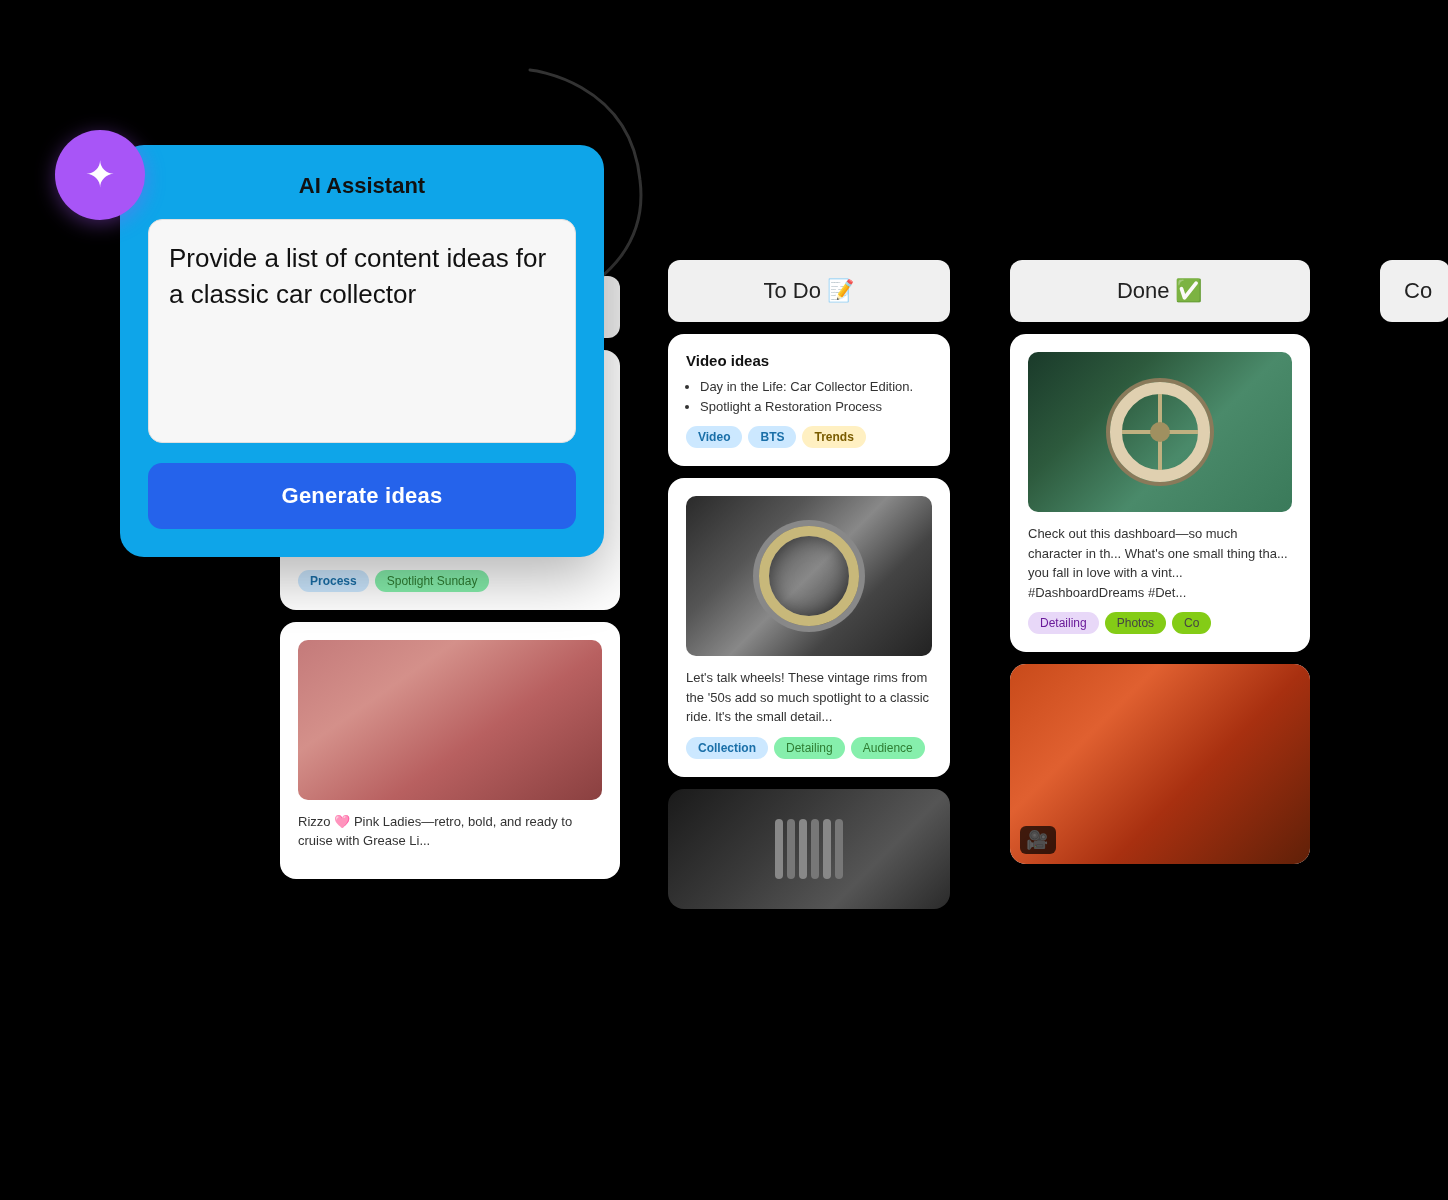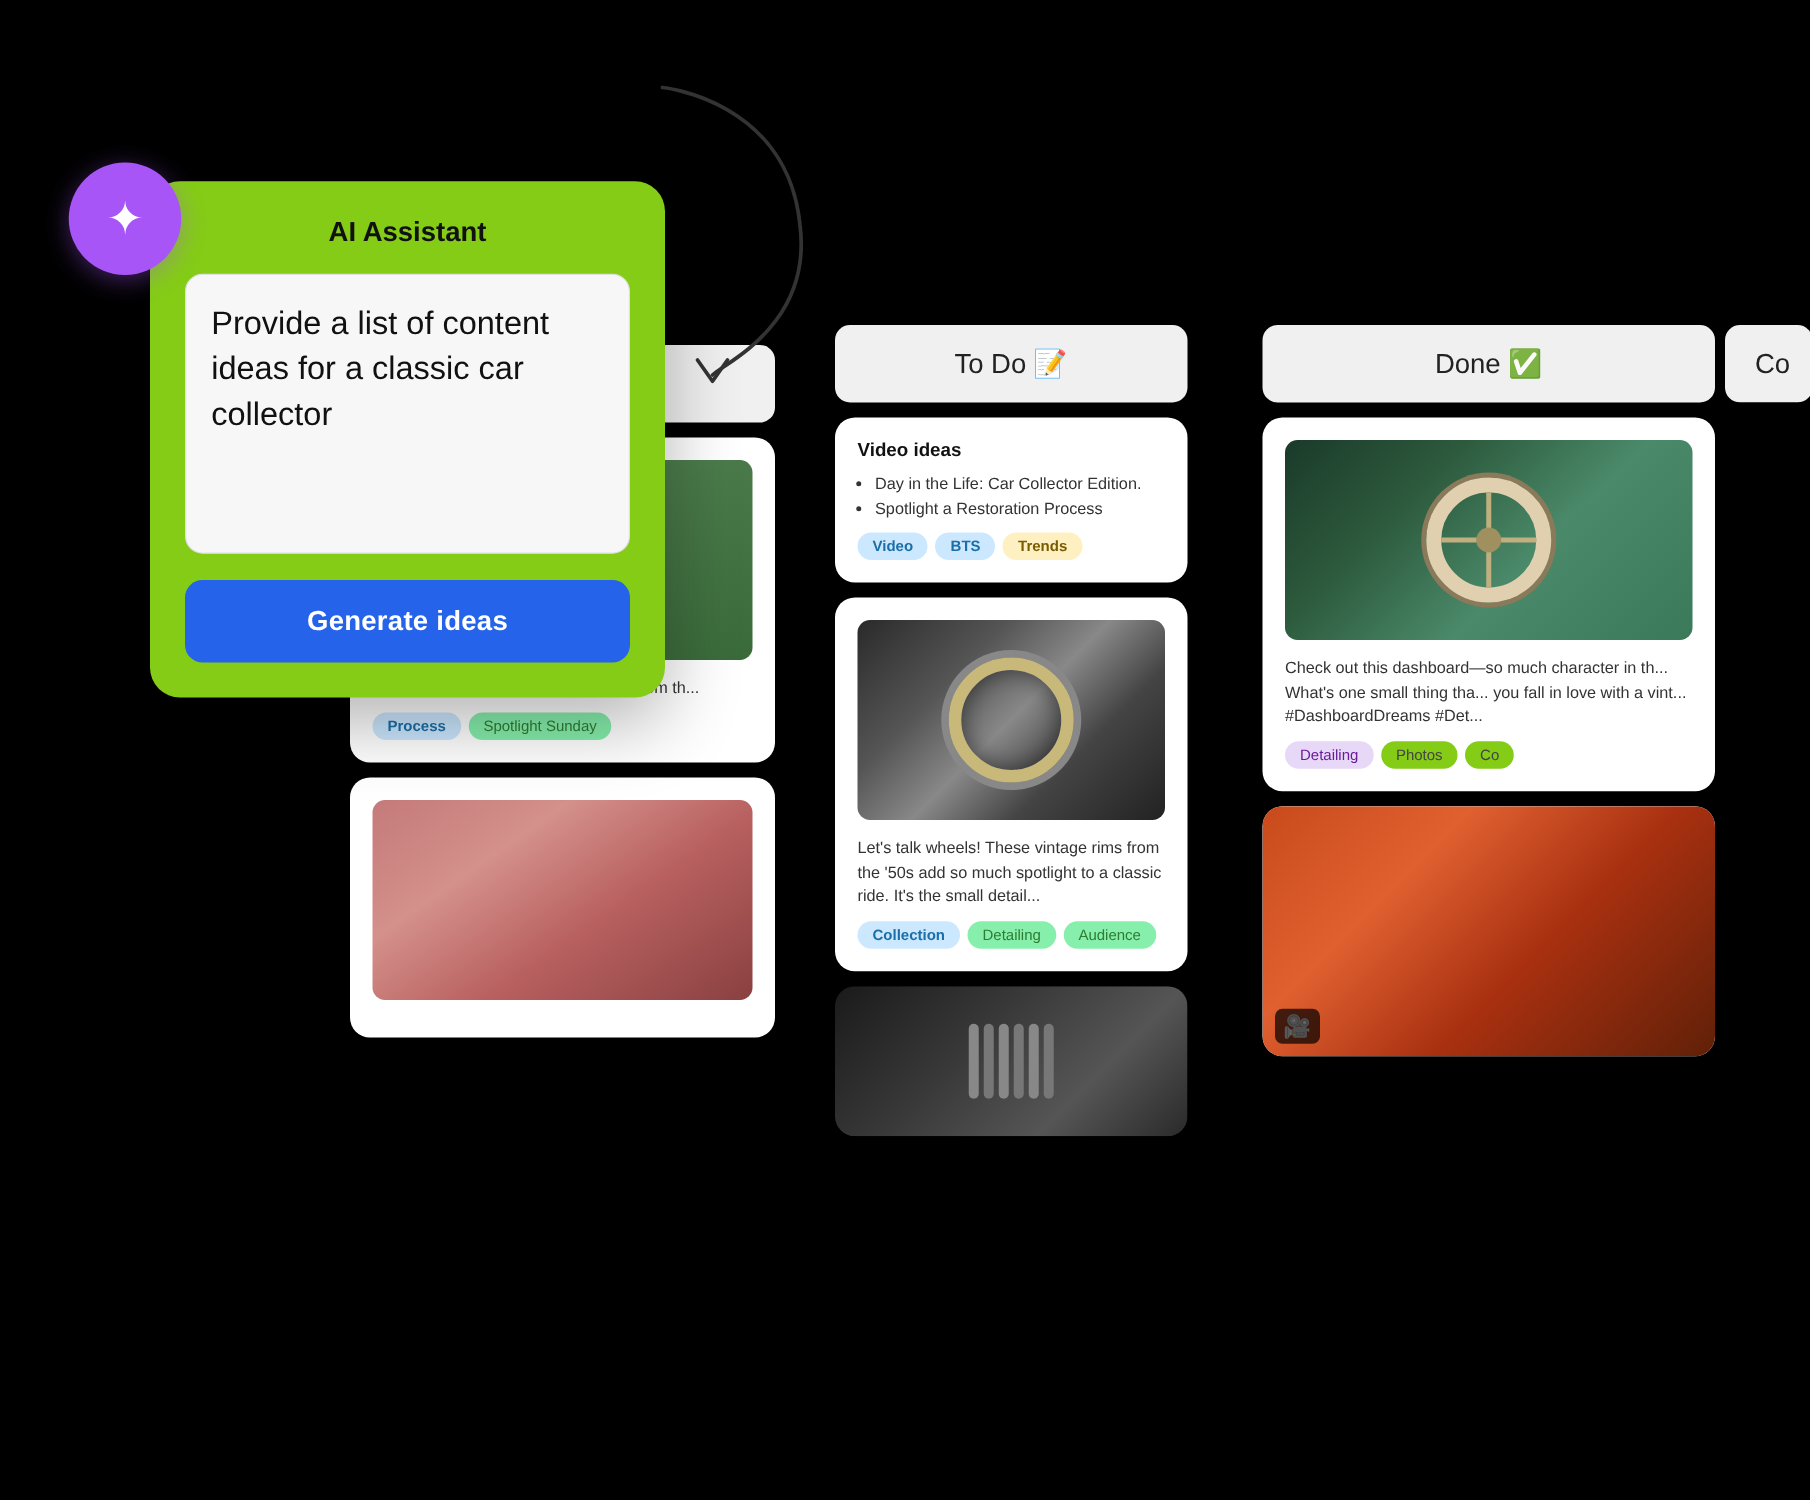--- a/index.html
+++ b/index.html
@@ -118,22 +118,22 @@
 
     .img-orange-car {
       background: linear-gradient(135deg, #c84a1a 0%, #e06030 30%, #a83010 60%, #602008 100%);
     }
 
     
     .ai-panel {
       position: absolute;
       top: 145px;
       left: 120px;
-      width: 412px;
-      background: #84cc16;
+      width: 484px;
+      background: #0ea5e9;
       border-radius: 24px;
       padding: 28px;
       box-shadow: 0 20px 60px rgba(0,0,0,0.3);
       z-index: 20;
     }
 
     .ai-panel-title {
       font-size: 22px;
       font-weight: 600;
       color: #111;
@@ -205,21 +205,21 @@
       top: 260px;
       left: 650px;
       width: 300px;
       padding-left: 18px;
     }
 
     .col-done {
       position: absolute;
       top: 260px;
       left: 1010px;
-      width: 362px;
+      width: 300px;
     }
 
     .col-cut-right {
       position: absolute;
       top: 260px;
       left: 1380px;
       width: 70px;
       overflow: hidden;
     }
   </style>
@@ -250,20 +250,21 @@
     <div class="img-box img-car-green"></div>
     <div class="card-text">today's spotlight '66 Mustang. lassic from th...</div>
     <div class="tags">
       <span class="tag tag-blue">Process</span>
       <span class="tag tag-green">Spotlight Sunday</span>
     </div>
   </div>
 
   <div class="card" style="margin-top:12px;">
     <div class="img-box img-pink-car"></div>
+    <div class="card-text">Rizzo 🩷 Pink Ladies—retro, bold, and ready to cruise with Grease Li...</div>
   </div>
 </div>
 
 <div class="col-todo">
   <div class="col-header">
     <span>To Do 📝</span>
   </div>
 
   <div class="card" style="margin-top:12px;">
     <div class="card-title">Video ideas</div>

